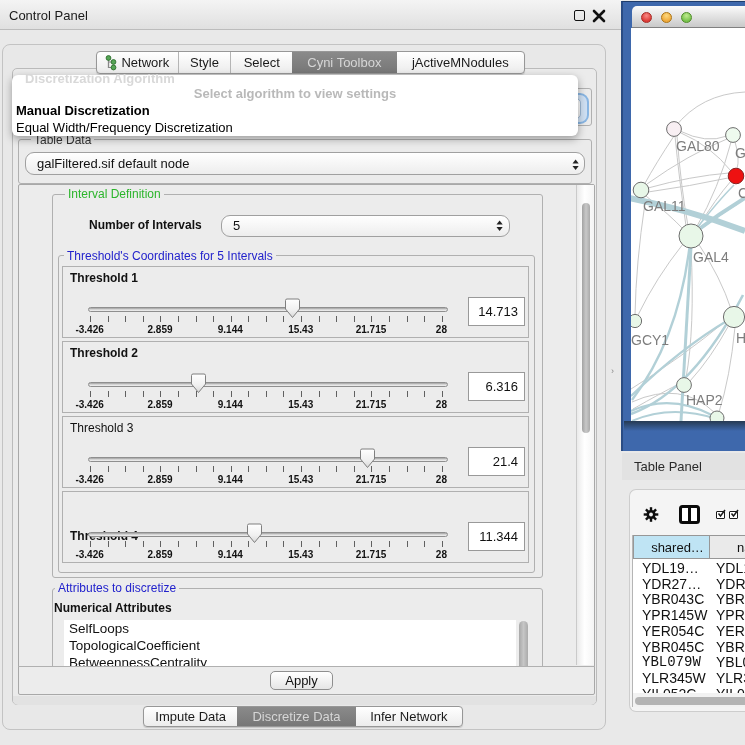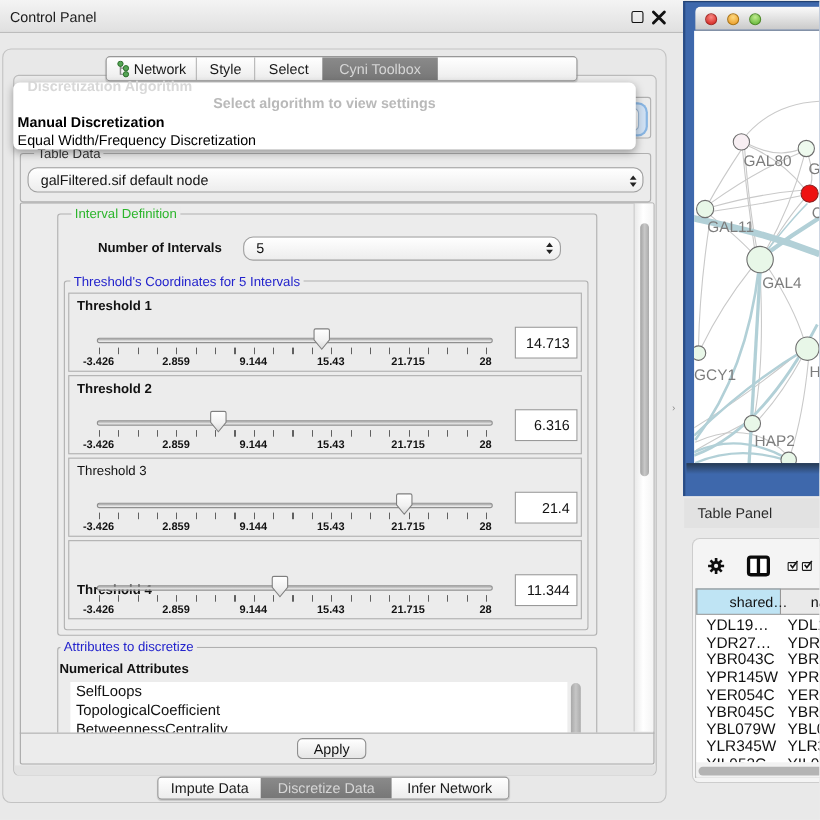--- a/index.html
+++ b/index.html
@@ -19,20 +19,21 @@
         <line x1="3.5" y1="3.5" x2="3.5" y2="13" stroke="#888" stroke-width="1.3"></line>
         <line x1="3.5" y1="7" x2="8" y2="7" stroke="#888" stroke-width="1.1"></line>
         <line x1="3.5" y1="12.5" x2="8" y2="12.5" stroke="#888" stroke-width="1.1"></line>
         <circle cx="3.5" cy="3" r="2.4" fill="#55a555" stroke="#2c6e2c" stroke-width="0.9"></circle>
         <circle cx="8.5" cy="7" r="2.4" fill="#55a555" stroke="#2c6e2c" stroke-width="0.9"></circle>
         <circle cx="8.5" cy="12.5" r="2.4" fill="#55a555" stroke="#2c6e2c" stroke-width="0.9"></circle>
       </svg>Network</div>
     <div style="width:53px;height:100%;display:flex;align-items:center;justify-content:center;font-size:13px;color:#1a1a1a;border-left:1px solid #b5b5b5;">Style</div>
     <div style="width:62px;height:100%;display:flex;align-items:center;justify-content:center;font-size:13px;color:#1a1a1a;border-left:1px solid #b5b5b5;">Select</div>
     <div style="width:105px;height:100%;display:flex;align-items:center;justify-content:center;font-size:13px;background:linear-gradient(#8a8a8a,#777);color:#d6d6d6;">Cyni Toolbox</div>
+    <div style="width:128px;height:100%;display:flex;align-items:center;justify-content:center;font-size:13px;color:#1a1a1a;">jActiveMNodules</div>
   </div>
 <div class="abs" style="left:18px;top:88px;width:574px;height:38px;border:1px solid #b0b0b0;border-radius:3px;"></div>
 <div class="abs" style="left:430px;top:95px;width:157px;height:27px;border-radius:7px;background:#cfe0f3;box-shadow:0 0 0 2px #89b6e3;"></div>
 <div class="abs" style="left:436px;top:98px;width:145px;height:21px;border-radius:5px;background:linear-gradient(#ffffff,#eee);border:1px solid #9db8d4;"></div>
 <div class="abs" style="left:18px;top:139px;width:574px;height:45px;border:1px solid #b0b0b0;border-radius:3px;"></div>
 <div class="grouplbl" style="left:31px;top:133px;color:#333;">Table Data</div>
 <div class="abs" style="left:25px;top:152px;width:560px;height:23px;background:linear-gradient(#ffffff,#ededed);border:1px solid #a0a0a0;border-radius:9px;"></div>
 <div class="abs" style="left:37px;top:156px;font-size:13px;color:#111;">galFiltered.sif default node</div>
 <svg class="abs" style="left:570px;top:158px;" width="12" height="14">
     <path d="M5.6 1.5 L8.7 5.5 L2.5 5.5 Z" fill="#222"></path>
@@ -229,36 +230,36 @@
 <svg class="abs" style="left:715.7px;top:507px;" width="12" height="12">
     <path d="M2.5 6.5 L4.5 9 L9 3" stroke="#1a1a1a" stroke-width="1.5" fill="none"></path>
   </svg>
 <div class="abs" style="left:729.0px;top:510.5px;width:9px;height:8px;border:1.4px solid #1a1a1a;border-radius:1px;background:#fff;"></div>
 <svg class="abs" style="left:729.0px;top:507px;" width="12" height="12">
     <path d="M2.5 6.5 L4.5 9 L9 3" stroke="#1a1a1a" stroke-width="1.5" fill="none"></path>
   </svg>
 <div class="abs" style="left:632px;top:535px;width:113px;height:172px;border:1px solid #b5b5b5;border-right:none;background:#fff;"></div>
 <div class="abs" style="left:633px;top:535px;width:112px;height:24px;background:#eaeaea;border:1px solid #979797;border-right:none;"></div>
 <div class="abs" style="left:633px;top:535px;width:77px;height:24px;background:#bfe4f4;border:1px solid #979797;"></div>
-<div class="abs" style="left:639px;top:540px;width:77px;text-align:right;font-size:13px;color:#111;">shared…</div>
+<div class="abs" style="left:639px;top:540px;width:77px;text-align:center;font-size:13px;color:#111;">shared…</div>
 <div class="abs" style="left:737px;top:540px;font-size:13px;color:#111;">na</div>
 <div class="abs" style="left:633px;top:559px;width:112px;height:134px;overflow:hidden;background:#fff;">
 <div style="position:absolute;left:9px;top:1.0px;font-size:14px;color:#111;">YDL19…</div>
 <div style="position:absolute;left:83px;top:1.0px;font-size:14px;color:#111;">YDL1</div>
 <div style="position:absolute;left:9px;top:16.7px;font-size:14px;color:#111;">YDR27…</div>
 <div style="position:absolute;left:83px;top:16.7px;font-size:14px;color:#111;">YDR2</div>
 <div style="position:absolute;left:9px;top:32.4px;font-size:14px;color:#111;">YBR043C</div>
 <div style="position:absolute;left:83px;top:32.4px;font-size:14px;color:#111;">YBR0</div>
 <div style="position:absolute;left:9px;top:48.1px;font-size:14px;color:#111;">YPR145W</div>
 <div style="position:absolute;left:83px;top:48.1px;font-size:14px;color:#111;">YPR1</div>
 <div style="position:absolute;left:9px;top:63.8px;font-size:14px;color:#111;">YER054C</div>
 <div style="position:absolute;left:83px;top:63.8px;font-size:14px;color:#111;">YER0</div>
 <div style="position:absolute;left:9px;top:79.5px;font-size:14px;color:#111;">YBR045C</div>
 <div style="position:absolute;left:83px;top:79.5px;font-size:14px;color:#111;">YBR0</div>
-<div style="position:absolute;left:9px;top:95.2px;font-size:14px;color:#111;">YBL079W</div>
+<div style="position:absolute;left:9px;top:95.2px;font-size:14px;color:#111;font-family:Liberation Mono, monospace;">YBL079W</div>
 <div style="position:absolute;left:83px;top:95.2px;font-size:14px;color:#111;">YBL0</div>
 <div style="position:absolute;left:9px;top:110.9px;font-size:14px;color:#111;">YLR345W</div>
 <div style="position:absolute;left:83px;top:110.9px;font-size:14px;color:#111;">YLR3</div>
 <div style="position:absolute;left:9px;top:126.6px;font-size:14px;color:#111;">YIL052C</div>
 <div style="position:absolute;left:83px;top:126.6px;font-size:14px;color:#111;">YIL0</div>
 </div>
 <div class="abs" style="left:633px;top:693px;width:112px;height:14px;background:#f2f2f2;"></div>
 <div class="abs" style="left:635px;top:696.5px;width:110px;height:8px;background:#b4b4b4;border-radius:5px 0 0 5px;"></div>
 <div class="abs" style="left:12px;top:75px;width:566px;height:61px;background:#fff;border-radius:6px 6px 6px 6px;box-shadow:0 3px 8px rgba(0,0,0,0.35);z-index:50;"></div>
 <div class="abs" style="left:25px;top:71px;font-size:13px;font-weight:bold;color:#d8d8d8;z-index:51;">Discretization Algorithm</div>

